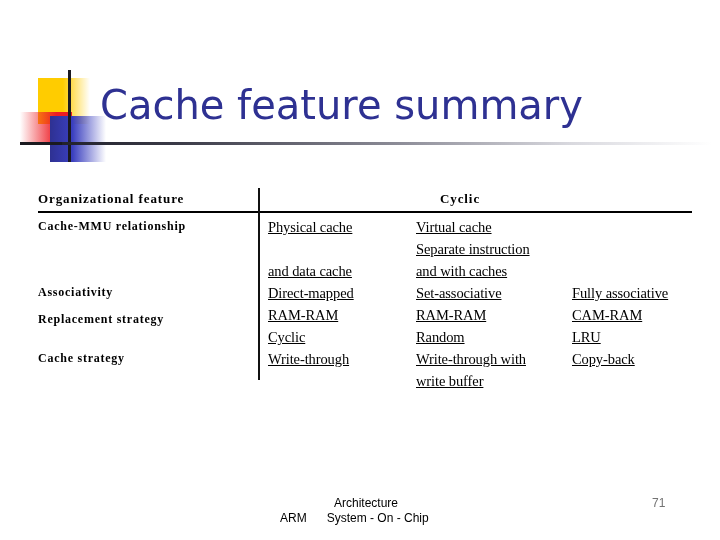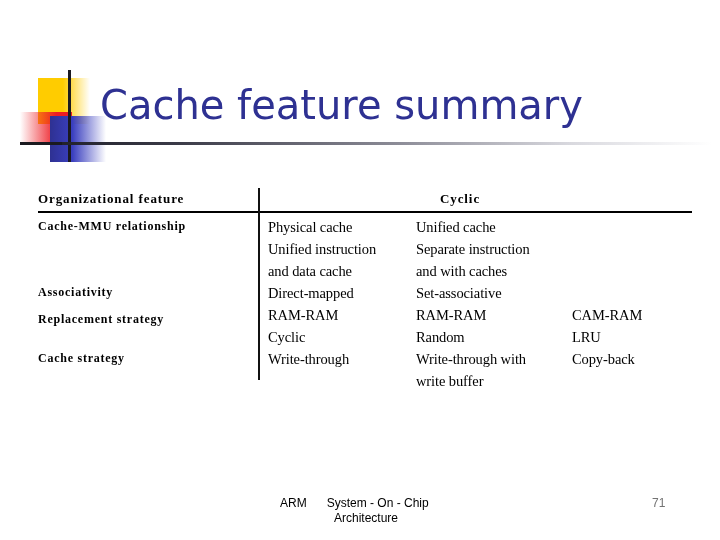--- a/index.html
+++ b/index.html
@@ -134,20 +134,21 @@
     font-size: 12px;
     letter-spacing: 0.75px;
     white-space: nowrap;
   }
 
   .opt {
     position: absolute;
     font-size: 14.5px;
     letter-spacing: -0.1px;
     white-space: nowrap;
+    text-decoration: underline;
   }
   .c1 { left: 230px; }
   .c2 { left: 378px; }
   .c3 { left: 534px; }
 
   
   #footer {
     position: absolute;
     left: 280px;
     top: 496px;
@@ -188,35 +189,35 @@
   <div id="table">
 
     <div id="rule-head"></div>
     <div id="divider-v"></div>
 
     <div class="hdr" id="hdr-left">Organizational feature</div>
     <div class="hdr" id="hdr-right">Cyclic</div>
 
     <div class="rowlabel" style="top:31px">Cache-MMU relationship</div>
     <div class="opt c1" style="top:31px">Physical cache</div>
-    <div class="opt c2" style="top:31px">Unified cache</div>
+    <div class="opt c2" style="top:31px">Virtual cache</div>
     <div class="opt c3" style="top:31px"></div>
 
-    <div class="opt c1" style="top:53px">Unified instruction</div>
     <div class="opt c2" style="top:53px">Separate instruction</div>
     <div class="opt c3" style="top:53px"></div>
 
     <div class="rowlabel" style="top:75px"></div>
     <div class="opt c1" style="top:75px">and data cache</div>
     <div class="opt c2" style="top:75px">and with caches</div>
     <div class="opt c3" style="top:75px"></div>
 
     <div class="rowlabel" style="top:97px">Associativity</div>
     <div class="opt c1" style="top:97px">Direct-mapped</div>
     <div class="opt c2" style="top:97px">Set-associative</div>
+    <div class="opt c3" style="top:97px">Fully associative</div>
 
     <div class="rowlabel" style="top:119px"></div>
     <div class="opt c1" style="top:119px">RAM-RAM</div>
     <div class="opt c2" style="top:119px">RAM-RAM</div>
     <div class="opt c3" style="top:119px">CAM-RAM</div>
 
     <div class="rowlabel" style="top:124px">Replacement strategy</div>
     <div class="opt c1" style="top:141px">Cyclic</div>
     <div class="opt c2" style="top:141px">Random</div>
     <div class="opt c3" style="top:141px">LRU</div>
@@ -227,18 +228,18 @@
     <div class="opt c3" style="top:163px">Copy-back</div>
 
     <div class="rowlabel" style="top:185px"></div>
     <div class="opt c1" style="top:185px"></div>
     <div class="opt c2" style="top:185px">write buffer</div>
     <div class="opt c3" style="top:185px"></div>
 
   </div>
 
   <div id="footer">
+    <div id="footer-line2">Architecture</div>
     <div id="footer-line1">ARM      System - On - Chip</div>
-    <div id="footer-line2">Architecture</div>
   </div>
   <div id="pagenum">71</div>
 
 </div>
 
 </body></html>

